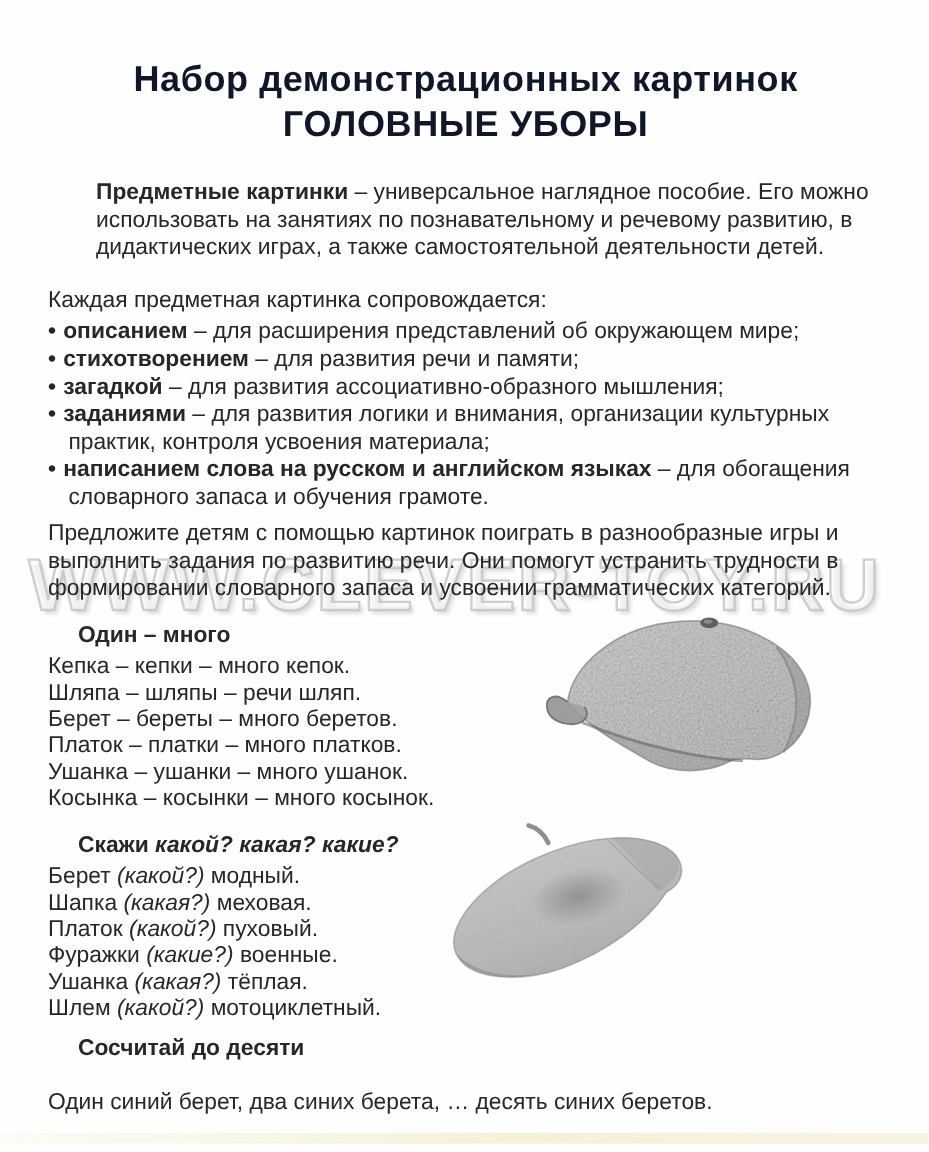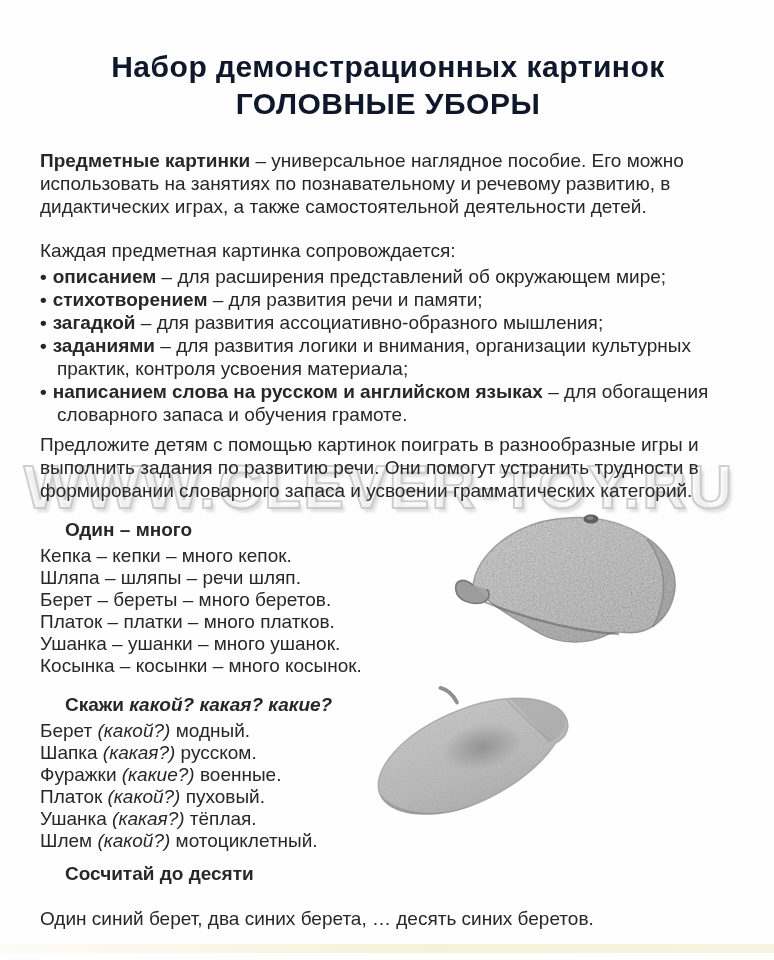--- a/index.html
+++ b/index.html
@@ -8,21 +8,21 @@
     position:relative; width:774px; height:960px; margin:0 auto;
     background:#fefefe; overflow:hidden; color:#272727;
   }
   .content { position:relative; z-index:2; padding:48px 38px 0 40px; }
   .doc-title {
     margin:0; text-align:center; font-size:30px; line-height:37px;
     font-weight:bold; color:#0f172a; letter-spacing:0.5px;
   }
   .doc-title .tline { display:block; }
   p, li { font-size:19px; line-height:23px; margin:0; }
-  .intro { margin-top:27px; }
+  .intro { margin-top:27px;margin-left:40px; }
   .b { font-weight:bold; }
   .it { font-style:italic;margin-top:44px; }
   .accompanied-intro { margin-top:21px; }
   ul.bullets { list-style:none; margin:3px 0 0 0; padding:0; }
   ul.bullets li { padding-left:17px; text-indent:-17px; line-height:23px; }
   ul.bullets .blt { margin-right:6px; font-weight:bold; }
   .suggestion { margin-top:7px; position:relative; z-index:2; }
   .section-heading {
     margin:16px 0 0 25px; font-size:19px; line-height:23px; font-weight:bold;
   }
@@ -152,23 +152,23 @@
       <li>Шляпа – шляпы – речи шляп.</li>
       <li>Берет – береты – много беретов.</li>
       <li>Платок – платки – много платков.</li>
       <li>Ушанка – ушанки – много ушанок.</li>
       <li>Косынка – косынки – много косынок.</li>
     </ul>
 
     <h2 class="section-heading"><span>Скажи </span><span class="it">какой? какая? какие?</span></h2>
     <ul class="plain">
       <li><span>Берет </span><span class="it">(какой?)</span><span> модный.</span></li>
-      <li><span>Шапка </span><span class="it">(какая?)</span><span> русском.</span></li>
+      <li><span>Шапка </span><span class="it">(какая?)</span><span> меховая.</span></li>
+      <li><span>Платок </span><span class="it">(какой?)</span><span> пуховый.</span></li>
       <li><span>Фуражки </span><span class="it">(какие?)</span><span> военные.</span></li>
-      <li><span>Платок </span><span class="it">(какой?)</span><span> пуховый.</span></li>
       <li><span>Ушанка </span><span class="it">(какая?)</span><span> тёплая.</span></li>
       <li><span>Шлем </span><span class="it">(какой?)</span><span> мотоциклетный.</span></li>
     </ul>
 
     <h2 class="section-heading count">Сосчитай до десяти</h2>
     <div class="count-lines">
       <p>Один синий берет, два синих берета, … десять синих беретов.</p>
     </div>
 
   </div>

